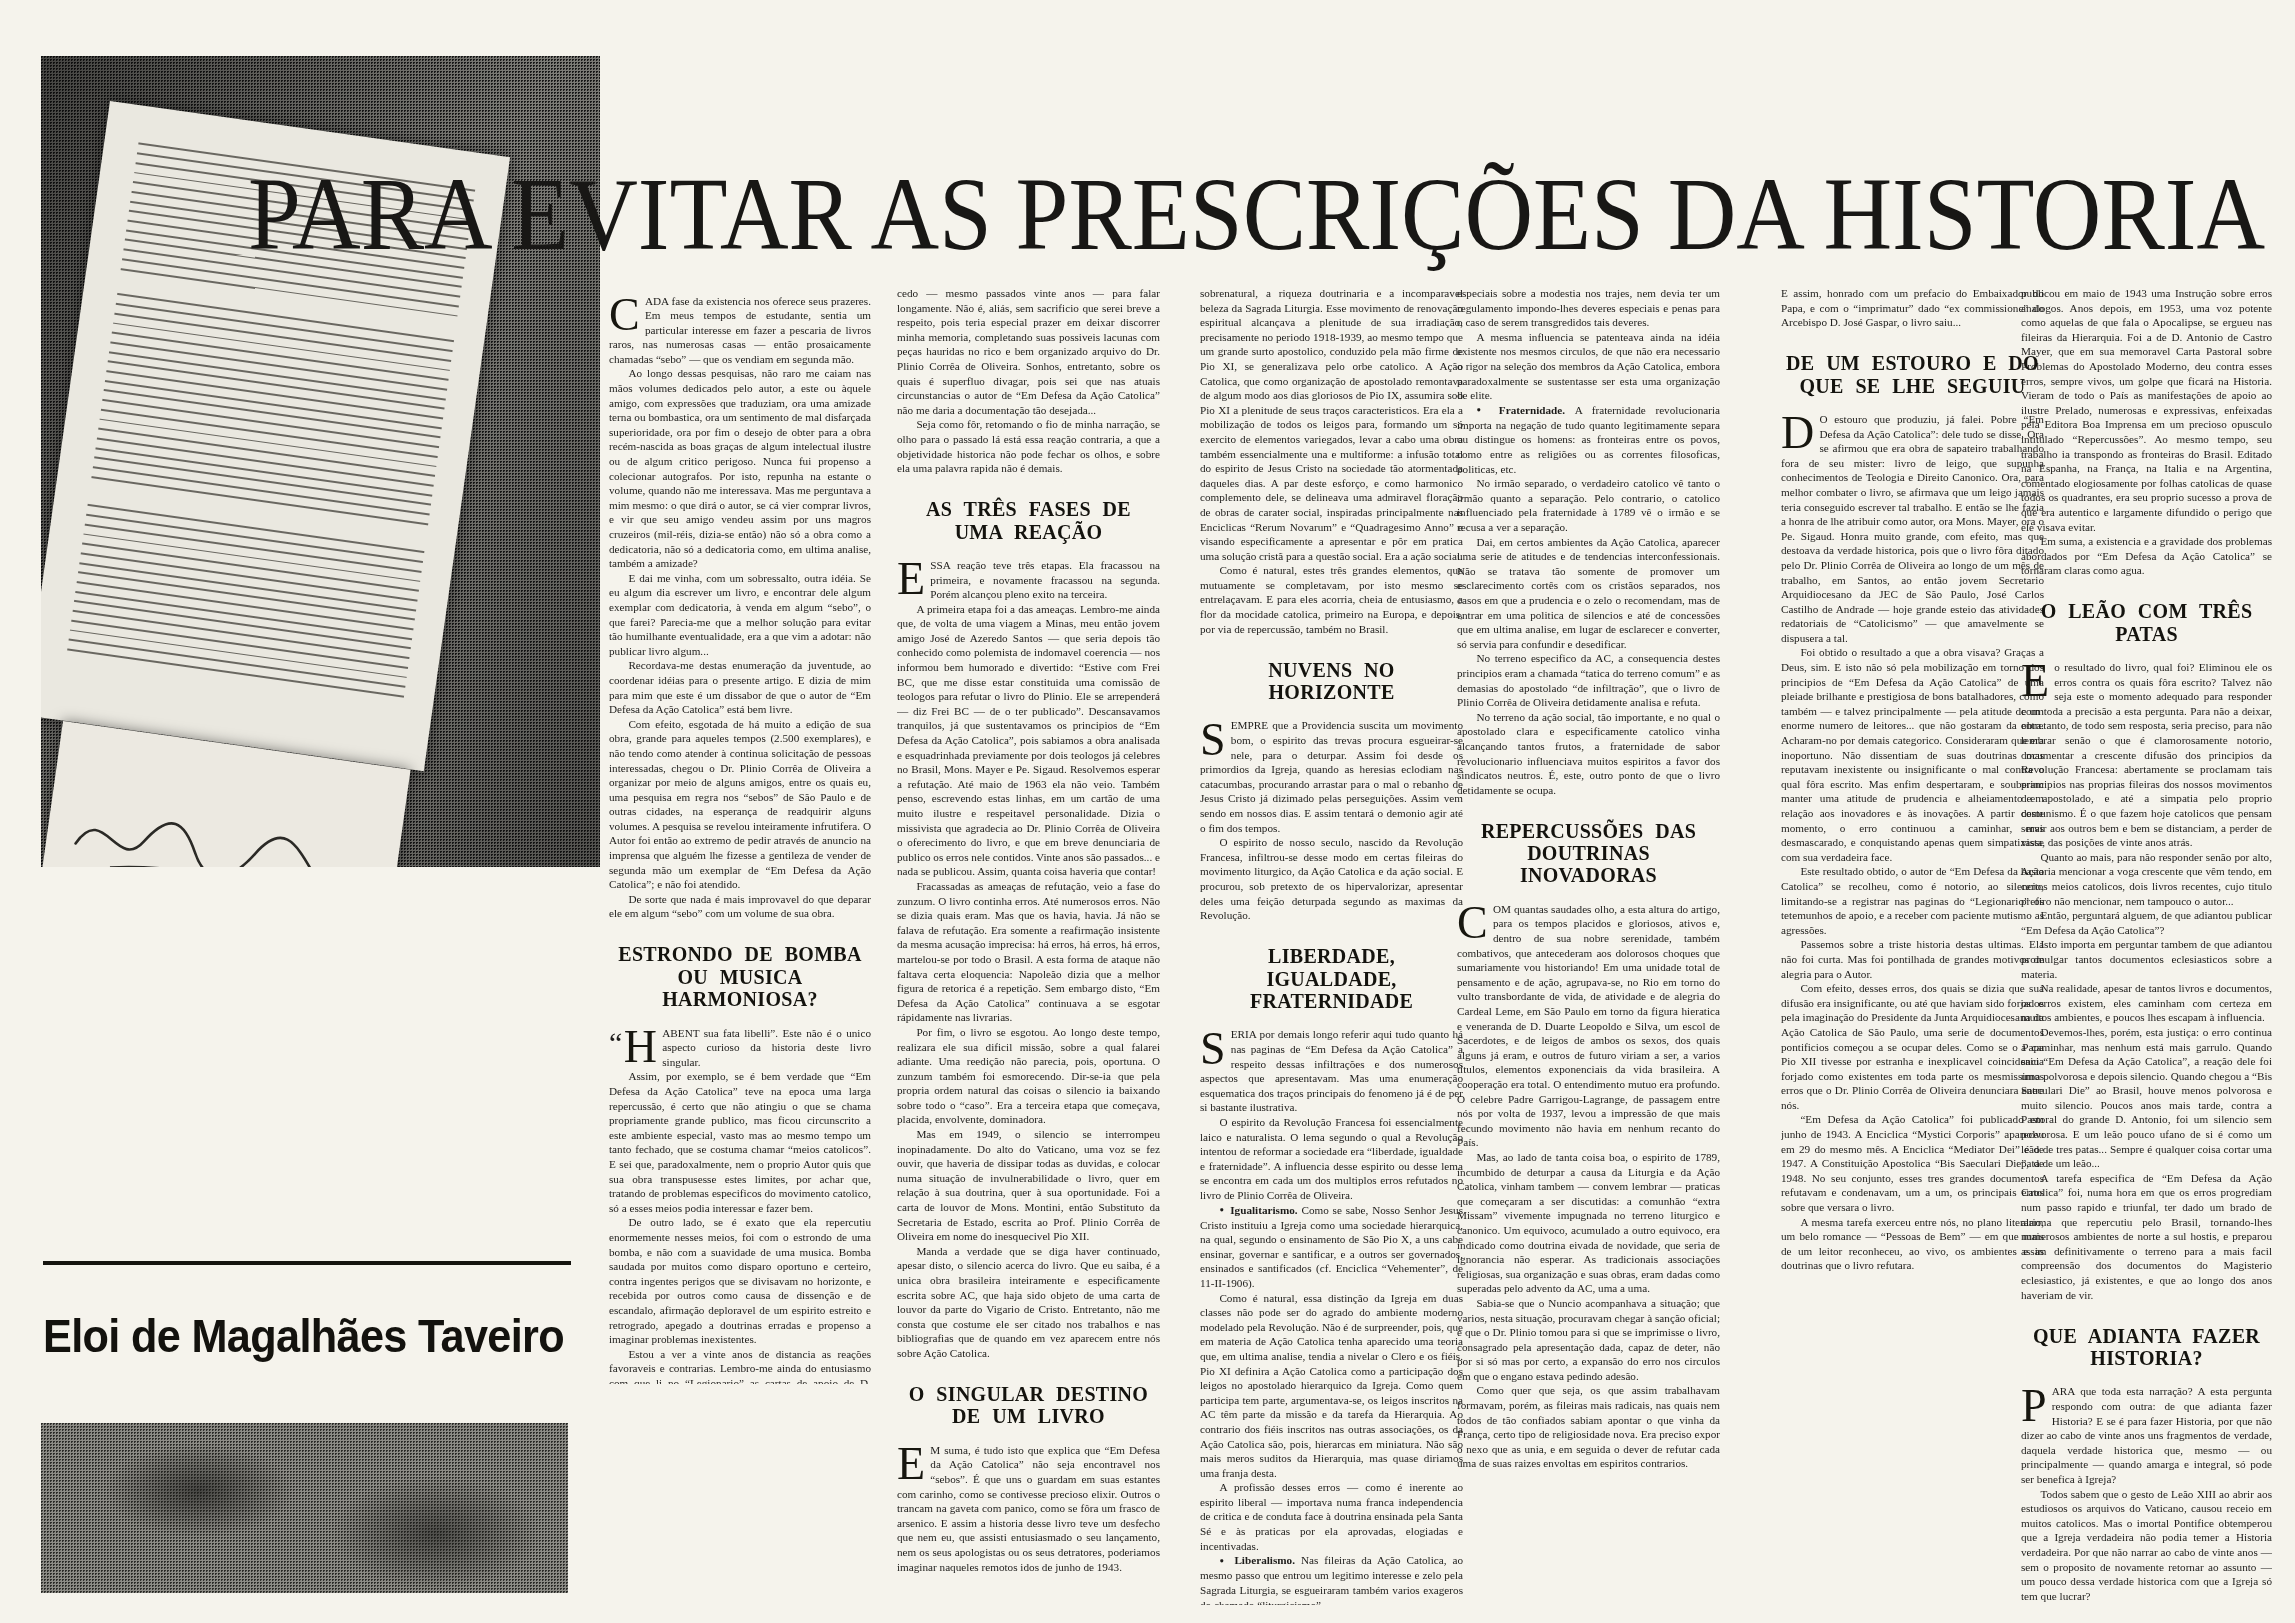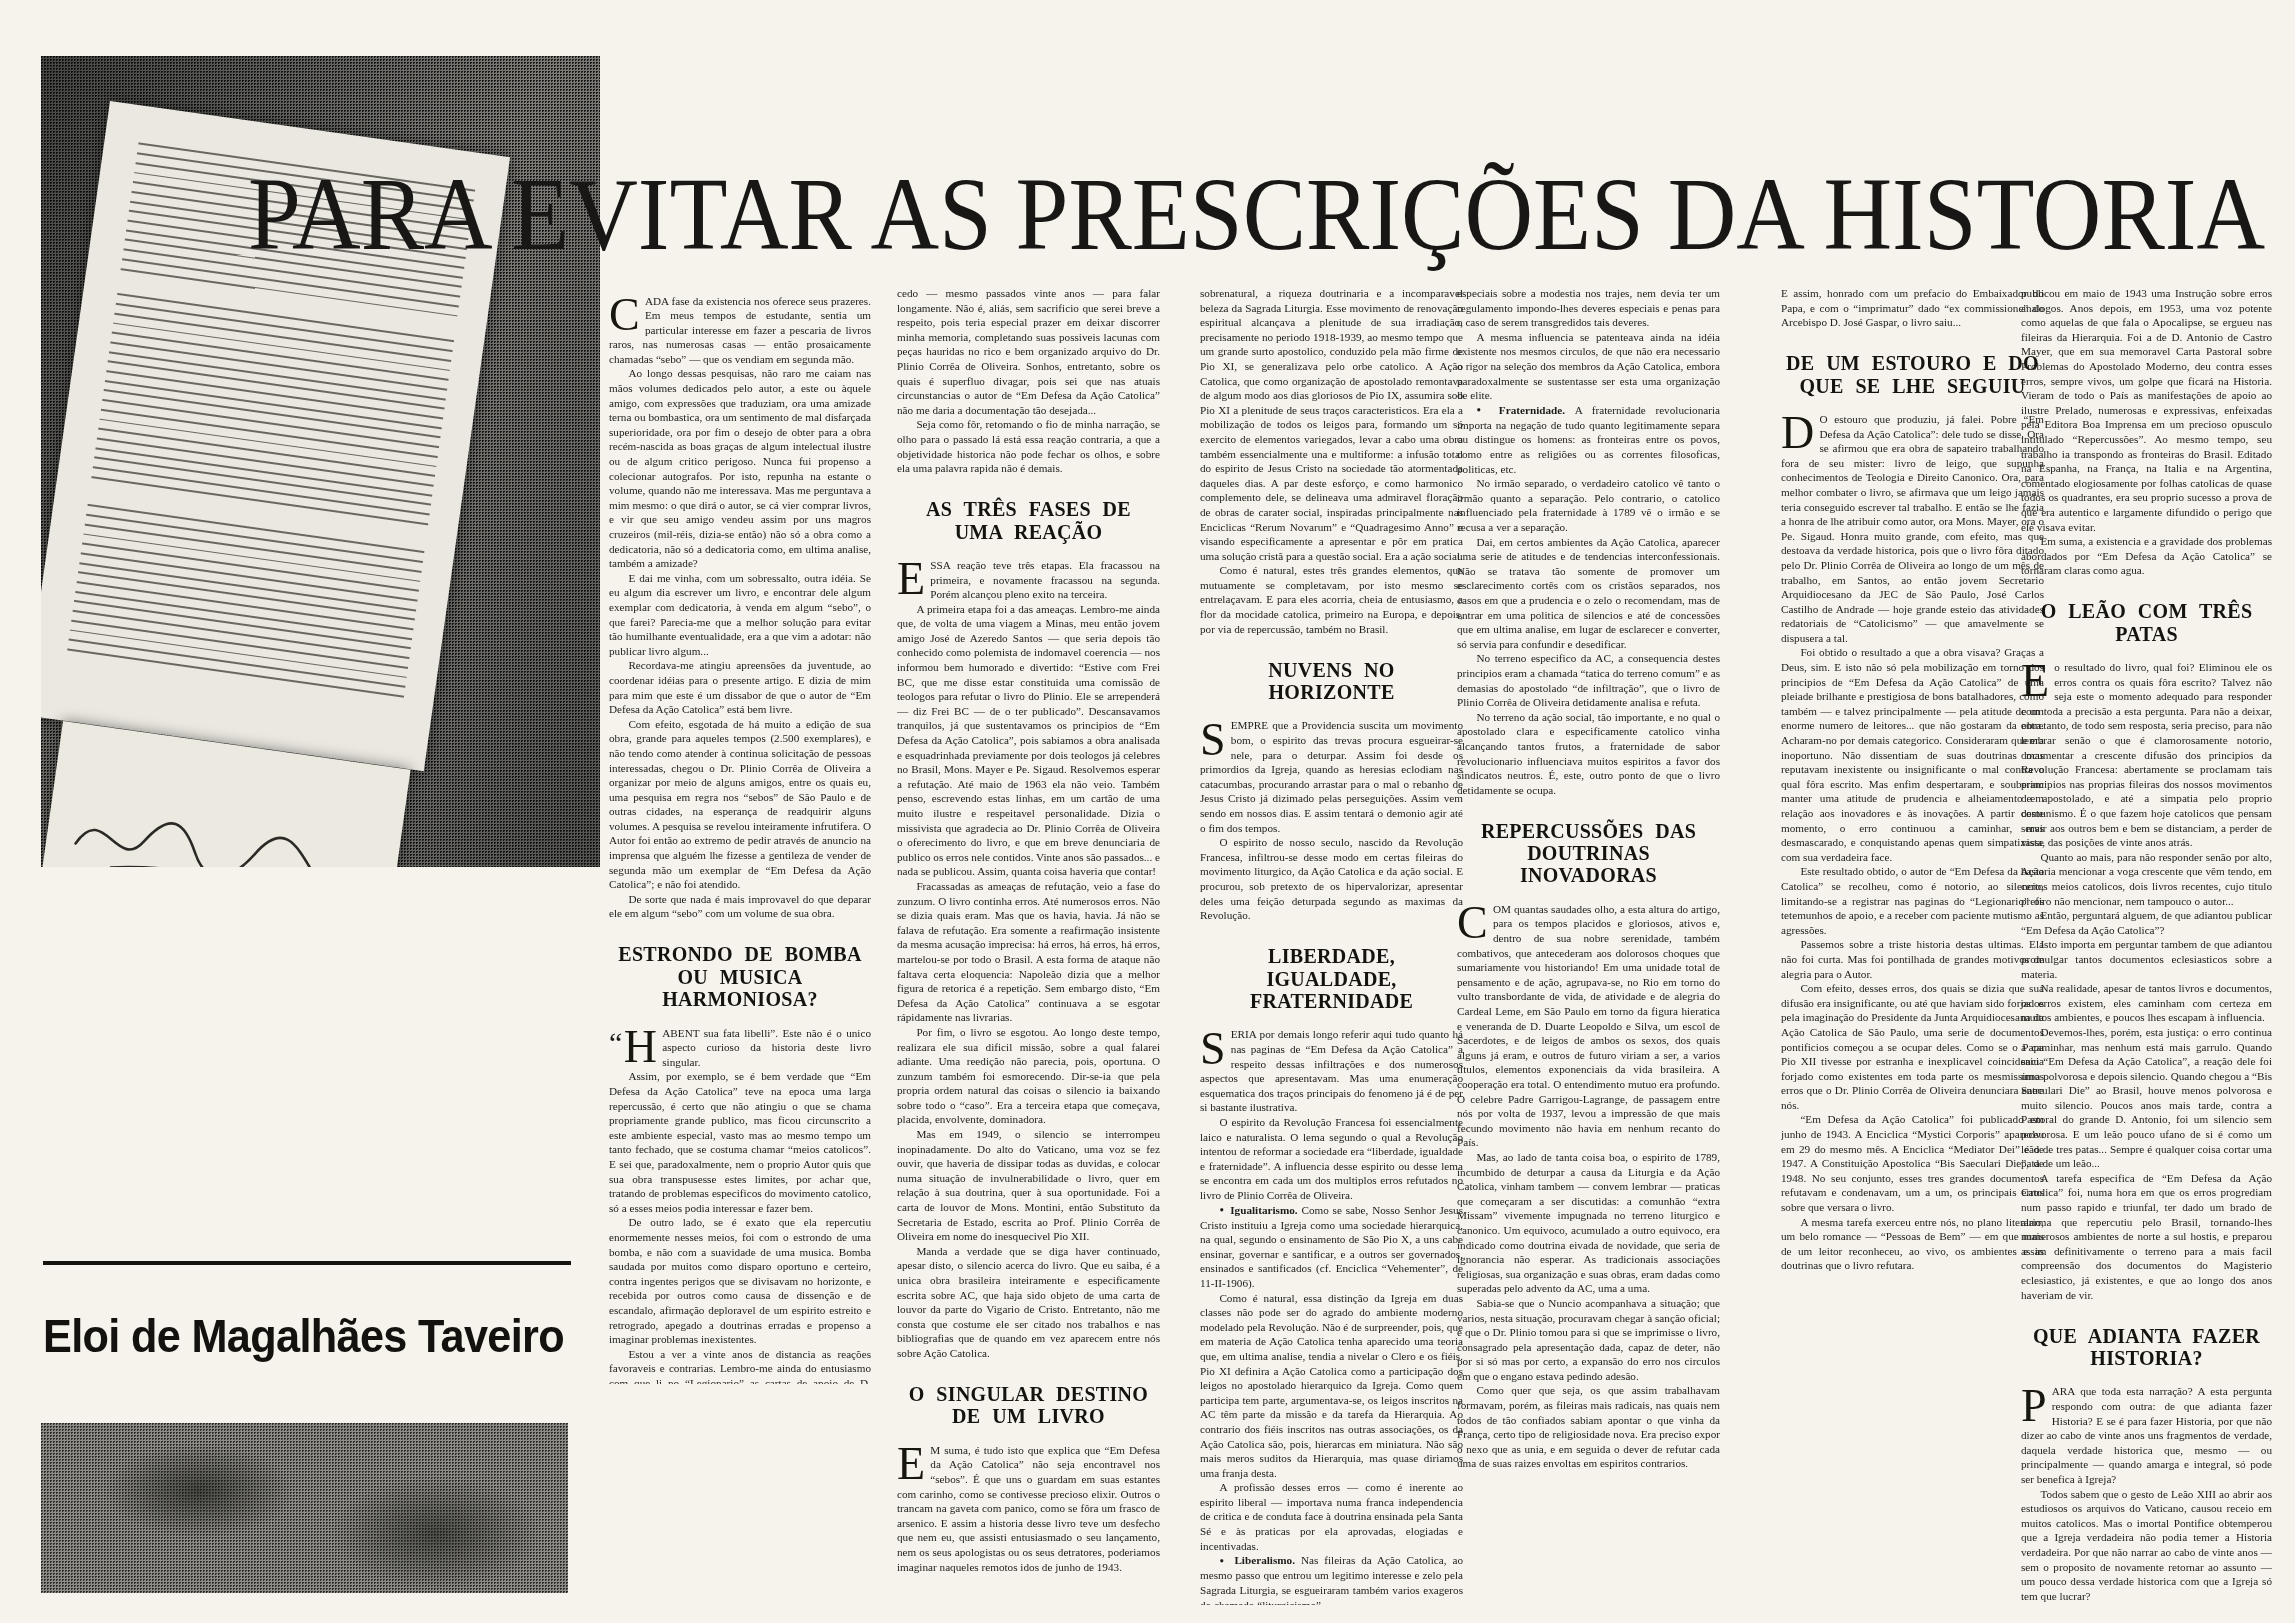--- a/index.html
+++ b/index.html
@@ -76,21 +76,21 @@
 
   <div class="author-rule"></div>
   <div class="author">Eloi de Magalhães Taveiro</div>
 
   <div class="photo-strip"></div>
 
   <div class="col c0">
       <p class="para dc"><span class="dropcap">C</span>ADA fase da existencia nos oferece seus prazeres. Em meus tempos de estudante, sentia um particular interesse em fazer a pescaria de livros raros, nas numerosas casas — então prosaicamente chamadas “sebo” — que os vendiam em segunda mão.</p>
       <p class="para">Ao longo dessas pesquisas, não raro me caiam nas mãos volumes dedicados pelo autor, a este ou àquele amigo, com expressões que traduziam, ora uma amizade terna ou bombastica, ora um sentimento de mal disfarçada superioridade, ora por fim o desejo de obter para a obra recém-nascida as boas graças de algum intelectual ilustre ou de algum critico perigoso. Nunca fui propenso a colecionar autografos. Por isto, repunha na estante o volume, quando não me interessava. Mas me perguntava a mim mesmo: o que dirá o autor, se cá vier comprar livros, e vir que seu amigo vendeu assim por uns magros cruzeiros (mil-réis, dizia-se então) não só a obra como a dedicatoria, não só a dedicatoria como, em ultima analise, também a amizade?</p>
       <p class="para">E dai me vinha, com um sobressalto, outra idéia. Se eu algum dia escrever um livro, e encontrar dele algum exemplar com dedicatoria, à venda em algum “sebo”, o que farei? Parecia-me que a melhor solução para evitar tão humilhante eventualidade, era a que vim a adotar: não publicar livro algum...</p>
-      <p class="para">Recordava-me atingiu apreensões da juventude, ao coordenar idéias para o presente artigo. E dizia de mim para mim que este é um dissabor de que o autor de “Em Defesa da Ação Catolica” está bem livre.</p>
+      <p class="para">Recordava-me destas enumeração da juventude, ao coordenar idéias para o presente artigo. E dizia de mim para mim que este é um dissabor de que o autor de “Em Defesa da Ação Catolica” está bem livre.</p>
       <p class="para">Com efeito, esgotada de há muito a edição de sua obra, grande para aqueles tempos (2.500 exemplares), e não tendo como atender à continua solicitação de pessoas interessadas, chegou o Dr. Plinio Corrêa de Oliveira a organizar por meio de alguns amigos, entre os quais eu, uma pesquisa em regra nos “sebos” de São Paulo e de outras cidades, na esperança de readquirir alguns volumes. A pesquisa se revelou inteiramente infrutifera. O Autor foi então ao extremo de pedir através de anuncio na imprensa que alguém lhe fizesse a gentileza de vender de segunda mão um exemplar de “Em Defesa da Ação Catolica”; e não foi atendido.</p>
       <p class="para">De sorte que nada é mais improvavel do que deparar ele em algum “sebo” com um volume de sua obra.</p>
       <h2 class="col-heading">ESTRONDO DE BOMBA OU MUSICA HARMONIOSA?</h2>
       <p class="para dc"><span class="dquote">“</span><span class="dropcap">H</span>ABENT sua fata libelli”. Este não é o unico aspecto curioso da historia deste livro singular.</p>
       <p class="para">Assim, por exemplo, se é bem verdade que “Em Defesa da Ação Catolica” teve na epoca uma larga repercussão, é certo que não atingiu o que se chama propriamente grande publico, mas ficou circunscrito a este ambiente especial, vasto mas ao mesmo tempo um tanto fechado, que se costuma chamar “meios catolicos”. E sei que, paradoxalmente, nem o proprio Autor quis que sua obra transpusesse estes limites, por achar que, tratando de problemas especificos do movimento catolico, só a esses meios podia interessar e fazer bem.</p>
       <p class="para">De outro lado, se é exato que ela repercutiu enormemente nesses meios, foi com o estrondo de uma bomba, e não com a suavidade de uma musica. Bomba saudada por muitos como disparo oportuno e certeiro, contra ingentes perigos que se divisavam no horizonte, e recebida por outros como causa de dissenção e de escandalo, afirmação deploravel de um espirito estreito e retrogrado, apegado a doutrinas erradas e propenso a imaginar problemas inexistentes.</p>
       <p class="para">Estou a ver a vinte anos de distancia as reações favoraveis e contrarias. Lembro-me ainda do entusiasmo com que li no “Legionario” as cartas de apoio de D. Helvecio Gomes de Oliveira, Arcebispo de Mariana, D. Atico Eusebio da Rocha, Arcebispo de Curitiba, D. João Becker, Arcebispo de Porto Alegre, D. Joaquim Domingues de Oliveira, Arcebispo de Florianopolis, D. Antonio Augusto de Assis, Arcebispo-Bispo de Jabuticabal, D. Otaviano Pereira de Albuquerque, Arcebispo-Bispo de Campos, D. Alberto José Gonçalves, Arcebispo-Bispo de Ribeirão Preto, D. José Maurício da Rocha, Bispo de Bragança, D. Henrique Cesar Fernandes Mourão, Bispo de Cafelandia, D. Antonio dos Santos, Bispo de Assis, D. Frei Luis de Santana, Bispo de Botucatu, D. Manuel da Silveira D'Elboux, Auxiliar de Ribeirão Preto (hoje Arcebispo de Curitiba), D. Ernesto de Paula, Bispo de Jacarezinho (hoje Bispo titular de Gerocesarea), D. Otavio Chagas de Miranda, Bispo de Pouso Alegre, D. Frei Daniel Hostin, Bispo de Lajes, D. Juvencio de Brito, Bispo de Caetité, D. Francisco de Assis Pires, Bispo de Crato, D. Florencio Sisinio Vieira, Bispo de Amargosa, D. Severino Vieira, Bispo do Piaui, D. Frei Germano Vega Campón, Bispo Prelado de Jatai. Mais do que tudo, lembro-me da profunda impressão que causou em mim, como em todo o meio catolico, a leitura do prefacio honroso com que D. Bento Aloisi Masella, esse Prelado que o Brasil venerava como o Nuncio perfeito, e que por isto mesmo o Papa Pio XII quis revestir dos esplendores da Purpura Romana, apresentou o livro a nosso publico. Lembro-me também da reação contraria, sobre a qual é</p>
     </div>
   <div class="col c1">
       <p class="para noindent">cedo — mesmo passados vinte anos — para falar longamente. Não é, aliás, sem sacrificio que serei breve a respeito, pois teria especial prazer em deixar discorrer minha memoria, completando suas possiveis lacunas com peças hauridas no rico e bem organizado arquivo do Dr. Plinio Corrêa de Oliveira. Sonhos, entretanto, sobre os quais é superfluo divagar, pois sei que nas atuais circunstancias o autor de “Em Defesa da Ação Catolica” não me daria a documentação tão desejada...</p>

